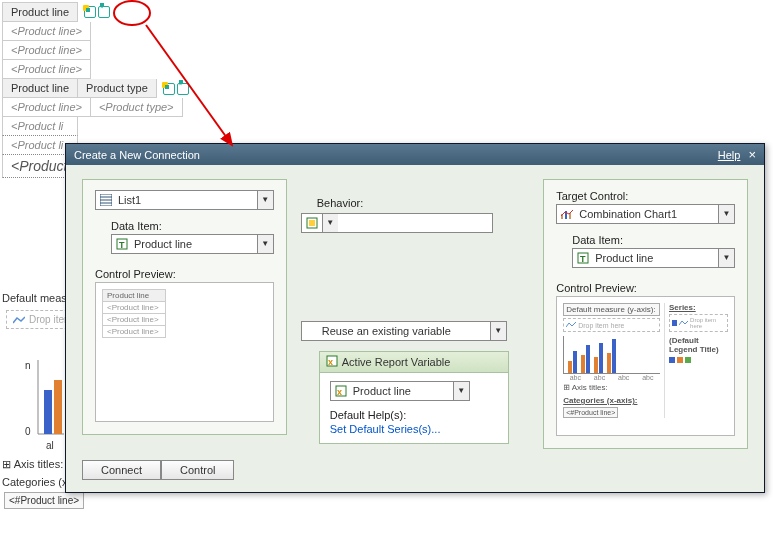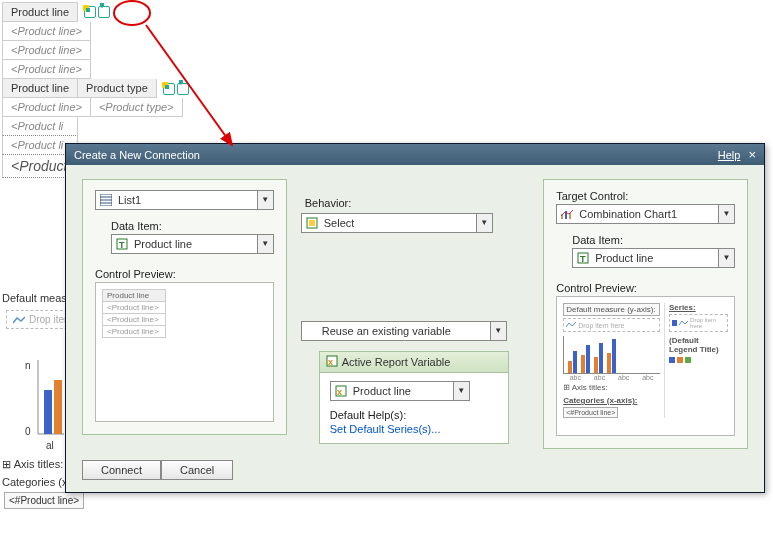--- a/index.html
+++ b/index.html
@@ -196,30 +196,29 @@
           <div class="prev-list-item sm">&lt;Product line&gt;</div>
           <div class="prev-list-item sm">&lt;Product line&gt;</div>
           <div class="prev-list-item sm">&lt;Product line&gt;</div>
         </div>
       </div>
 
       <div class="panel mid">
         <svg class="big-arrow" viewBox="0 0 240 80">
           <path d="M2 14 L180 14 L180 2 L236 40 L180 78 L180 66 L2 66 Z" fill="#f6f9f3" stroke="#c6d8be" stroke-width="1.5"></path>
         </svg>
-        <div class="panel-label" style="margin-top:18px;margin-left:4px">Behavior:</div>
+        <div class="panel-label" style="margin-top:18px;margin-left:16px">Behavior:</div>
         <div class="behavior-combo-wrap" style="top:34px">
           <div class="combo">
             <span class="cicon">
                 <svg width="12" height="12">
                   <rect x="1" y="1" width="10" height="10" fill="#fff" stroke="#2a7a2a"></rect>
                   <rect x="3" y="3" width="6" height="6" fill="#ffce3a"></rect>
                 </svg>
               </span>
-            <span class="ctext">Select</span>
             <span class="cbtn">▼</span>
           </div>
         </div>
 
         <div class="mid-lower">
           <div class="combo reuse-combo">
             <span class="ctext" style="padding-left:20px">Reuse an existing variable</span>
             <span class="cbtn">▼</span>
           </div>
           <div class="var-panel">
@@ -325,16 +324,16 @@
                 <span style="display:inline-block;width:6px;height:6px;background:#5aa94a"></span>
               </div>
             </div>
           </div>
         </div>
       </div>
     </div>
 
     <div class="buttons">
       <div class="btn">Connect</div>
-      <div class="btn">Cancel</div>
+      <div class="btn">Control</div>
     </div>
   </div>
 </div>
 
 </body></html>

